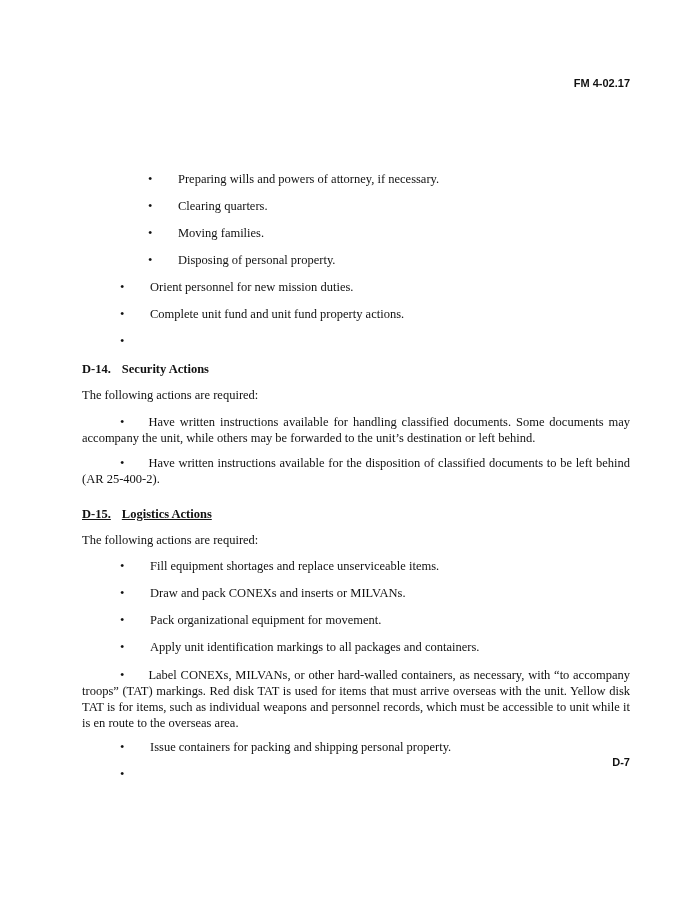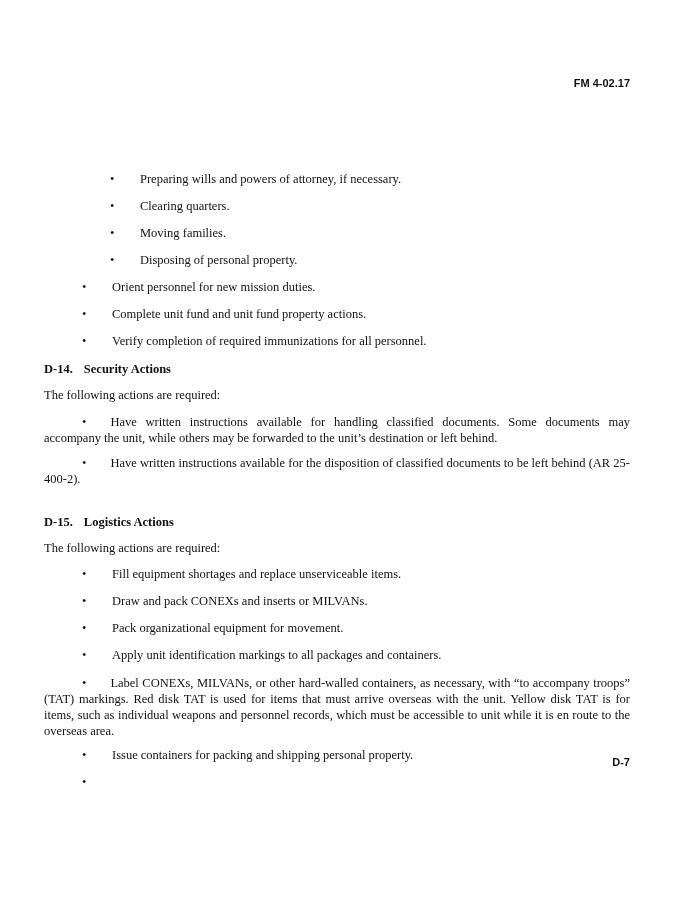--- a/index.html
+++ b/index.html
@@ -5,21 +5,21 @@
   * { margin: 0; padding: 0; box-sizing: border-box; }
   html, body { background: #ffffff; }
   .page {
     position: relative;
     width: 698px;
     height: 899px;
     background: #ffffff;
     font-family: "Liberation Serif", serif;
     font-size: 12.5px;
     color: #111111;
-    padding: 0 68px 0 44px;
+    padding: 0 68px 0 82px;
     overflow: hidden;
   }
   .header {
     padding-top: 76px;
     text-align: right;
     font-family: "Liberation Sans", sans-serif;
     font-weight: bold;
     font-size: 11px;
     line-height: 14px;
   }
@@ -42,21 +42,21 @@
   }
   .l1 { padding-left: 38px; }
   .l2 { padding-left: 66px; }
   .list-sub { margin-top: 82px; }
   .heading {
     font-weight: bold;
     line-height: 14px;
   }
   .heading .title { margin-left: 11px; }
   .h-d14 { margin-top: 14px; }
-  .h-d15 { margin-top: 28px; }
+  .h-d15 { margin-top: 20px; text-decoration: underline; }
   .intro {
     margin-top: 12px;
     line-height: 14px;
     margin-bottom: 12px;
   }
   .bullet-para {
     text-indent: 38px;
     text-align: justify;
     line-height: 16px;
     margin-bottom: 9px;
@@ -99,21 +99,20 @@
     <div class="li l1">
       <span class="b">•</span>
       <span>Orient personnel for new mission duties.</span>
     </div>
     <div class="li l1">
       <span class="b">•</span>
       <span>Complete unit fund and unit fund property actions.</span>
     </div>
     <div class="li l1">
       <span class="b">•</span>
-      <span>Verify completion of required immunizations for all personnel.</span>
     </div>
   </div>
 
   <div class="heading h-d14">
     <span class="num">D-14.</span><span class="title">Security Actions</span>
   </div>
 
   <p class="intro">The following actions are required:</p>
 
   <p class="bullet-para"><span>•</span><span class="gap"></span><span>Have written instructions available for handling classified documents.  Some documents may accompany the unit, while others may be forwarded to the unit’s destination or left behind.</span></p>

